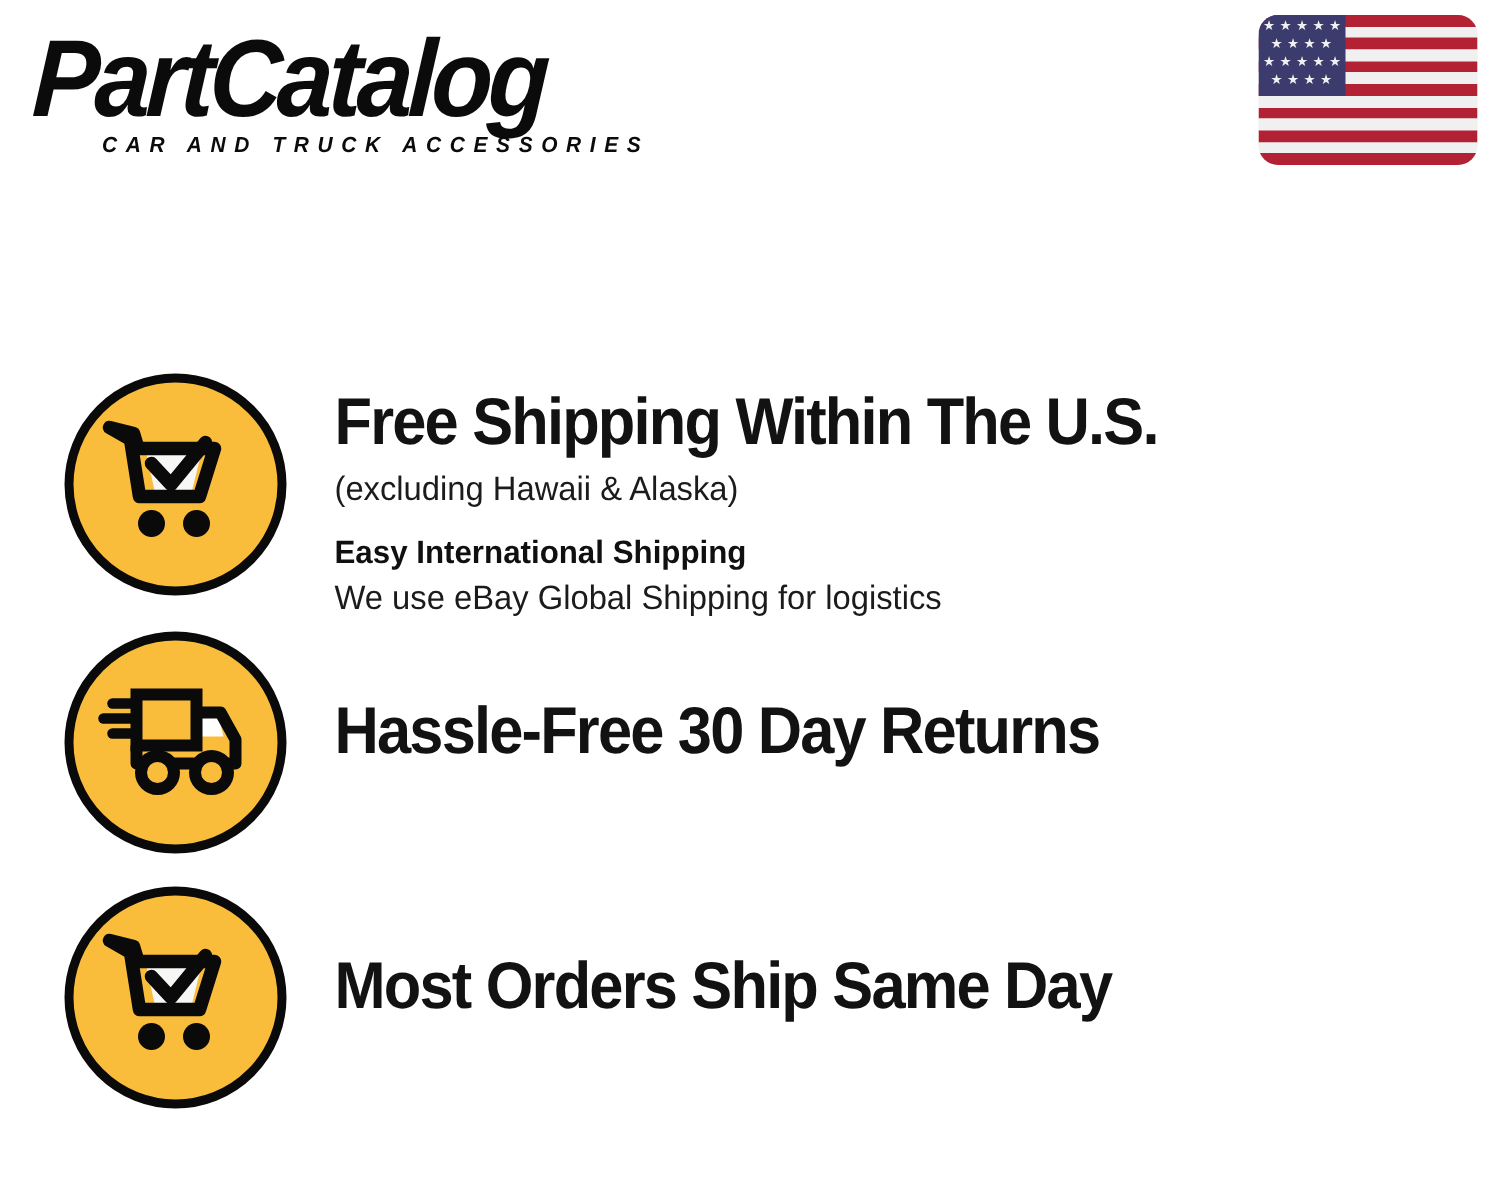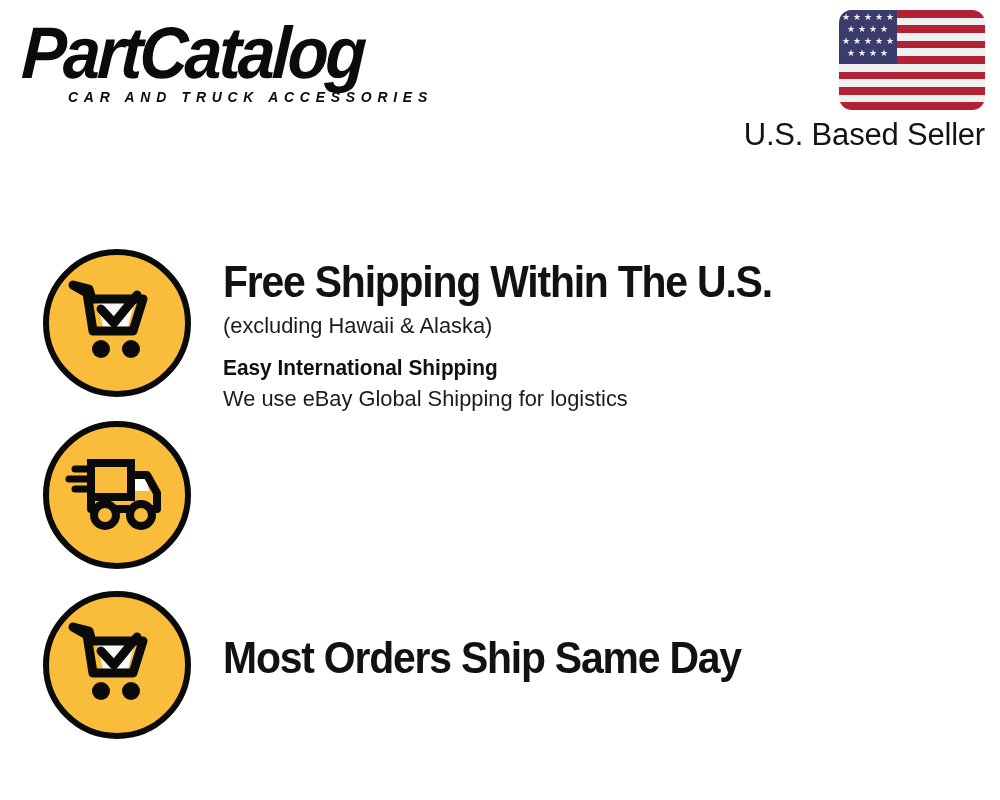--- a/index.html
+++ b/index.html
@@ -236,21 +236,20 @@
           <span class="star" style="left:14px; top:27px;">★</span>
           <span class="star" style="left:25px; top:27px;">★</span>
           <span class="star" style="left:36px; top:27px;">★</span>
           <span class="star" style="left:47px; top:27px;">★</span>
           <span class="star" style="left:8px;  top:39px;">★</span>
           <span class="star" style="left:19px; top:39px;">★</span>
           <span class="star" style="left:30px; top:39px;">★</span>
           <span class="star" style="left:41px; top:39px;">★</span>
         </span>
       </span>
-      <span class="seller-label">U.S. Based Seller</span>
     </div>
 
   </div>
 
   <div class="features">
 
     <div class="feature feature-1">
       <div class="badge">
         <svg width="104" height="100" viewBox="0 0 104 100" aria-hidden="true">
           <polygon points="32,26 70,26 63,54 38,54" fill="#F7F7F5"></polygon>
@@ -274,20 +273,23 @@
           <polygon points="64,30 80,30 84,46 64,46" fill="#FFFFFF"></polygon>
           <rect x="26" y="18" width="40" height="34" fill="none" stroke="#0a0a0a" stroke-width="8"></rect>
           <path d="M66 30 L82 30 L92 48 L92 64 L26 64 L26 52" fill="none" stroke="#0a0a0a" stroke-width="8" stroke-linejoin="round"></path>
           <path d="M10 24 L24 24" stroke="#0a0a0a" stroke-width="7" stroke-linecap="round"></path>
           <path d="M4 34 L24 34" stroke="#0a0a0a" stroke-width="7" stroke-linecap="round"></path>
           <path d="M10 44 L24 44" stroke="#0a0a0a" stroke-width="7" stroke-linecap="round"></path>
           <circle cx="40" cy="70" r="11" fill="#FABD3B" stroke="#0a0a0a" stroke-width="8"></circle>
           <circle cx="76" cy="70" r="11" fill="#FABD3B" stroke="#0a0a0a" stroke-width="8"></circle>
         </svg>
       </div>
+      <div class="feature-text">
+        <div class="feat-heading">Hassle-Free 30 Day Returns</div>
+      </div>
     </div>
 
     <div class="feature feature-3">
       <div class="badge">
         <svg width="104" height="100" viewBox="0 0 104 100" aria-hidden="true">
           <polygon points="32,26 70,26 63,54 38,54" fill="#F7F7F5"></polygon>
           <path d="M8 12 L24 16 L27 26 L78 26 L68 58 L28 58 L22 20 Z" fill="none" stroke="#0a0a0a" stroke-width="9" stroke-linecap="round" stroke-linejoin="round"></path>
           <path d="M36 36 L49 50 L72 22" fill="none" stroke="#0a0a0a" stroke-width="9" stroke-linecap="round" stroke-linejoin="round"></path>
           <circle cx="36" cy="76" r="9" fill="#0a0a0a"></circle>
           <circle cx="66" cy="76" r="9" fill="#0a0a0a"></circle>

